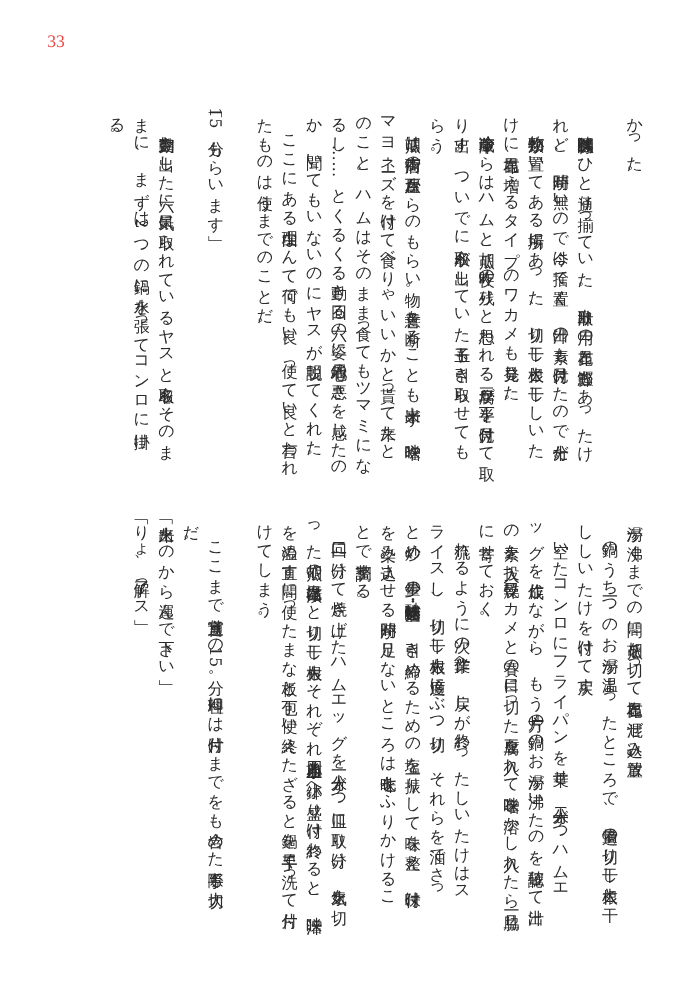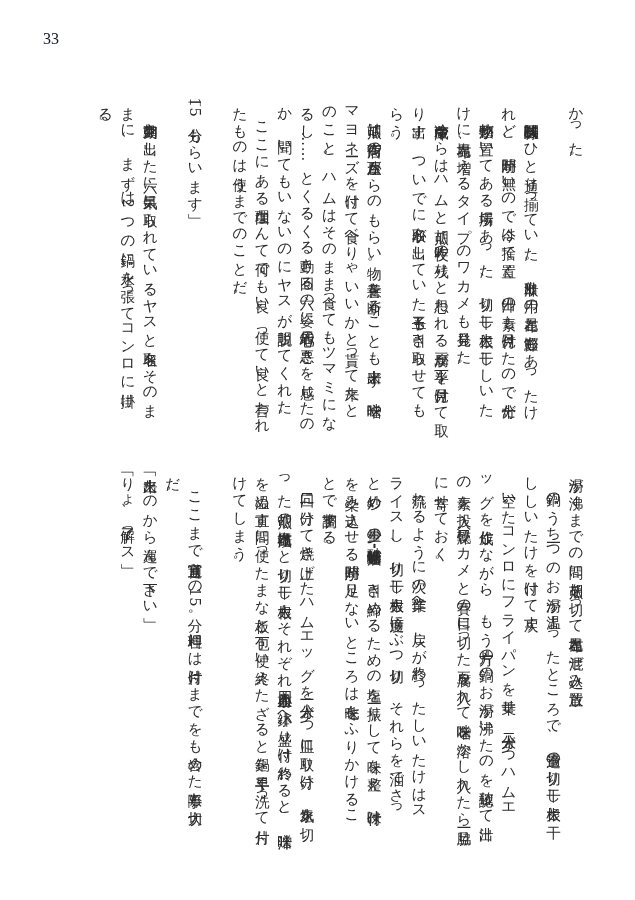--- a/index.html
+++ b/index.html
@@ -1,19 +1,19 @@
 <!DOCTYPE html>
 <html><head>
 <meta charset="utf-8">
 <style>
   html, body { margin: 0; padding: 0; background: #ffffff; }
   body { width: 635px; height: 900px; position: relative; overflow: hidden;
          font-family: "DejaVu Serif", "Liberation Serif", serif; color: #2a2a2a; }
   .page-number { position: absolute; left: 43px; top: 30px; font-size: 16px;
-                 font-family: "Liberation Serif", "DejaVu Serif", serif; color: #0f172a; }
+                 font-family: "Liberation Serif", "DejaVu Serif", serif; color: #ef4444; }
   .block { position: absolute; writing-mode: vertical-rl; -webkit-writing-mode: vertical-rl;
            font-size: 14.6px; line-height: 22.4px; letter-spacing: 0.6px; }
   .block-top { right: 48px; top: 97px; height: 330px; }
   .block-bottom { right: 48px; top: 467px; height: 360px; }
   .para { margin: 0; padding: 0; white-space: pre-wrap; }
   .para.indent { text-indent: 1em; }
   .para.blank { width: 22.4px; }
   .dialogue { margin: 0; padding: 0; }
 </style>
 </head>

